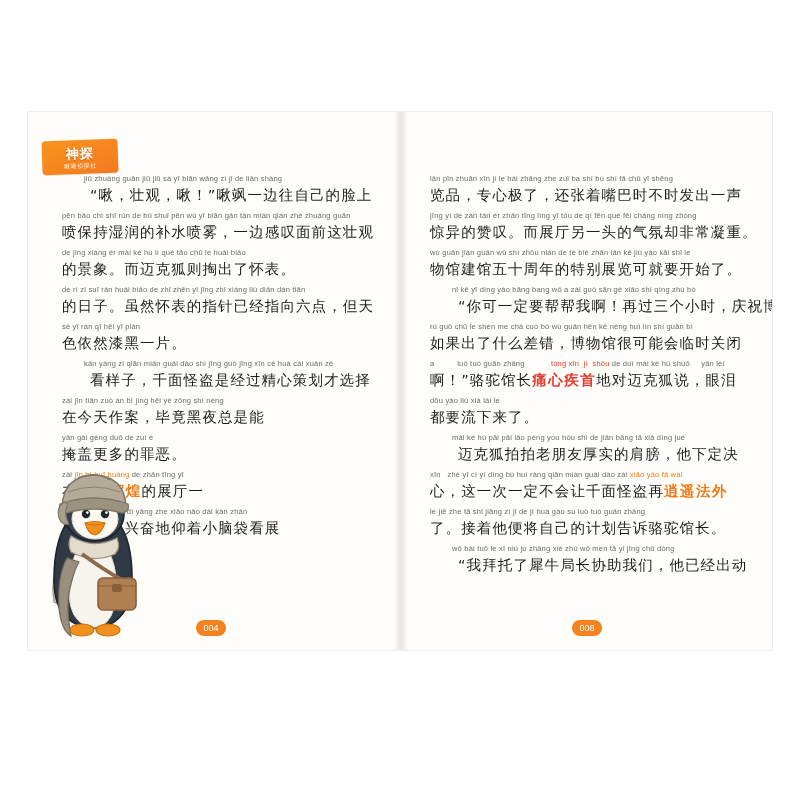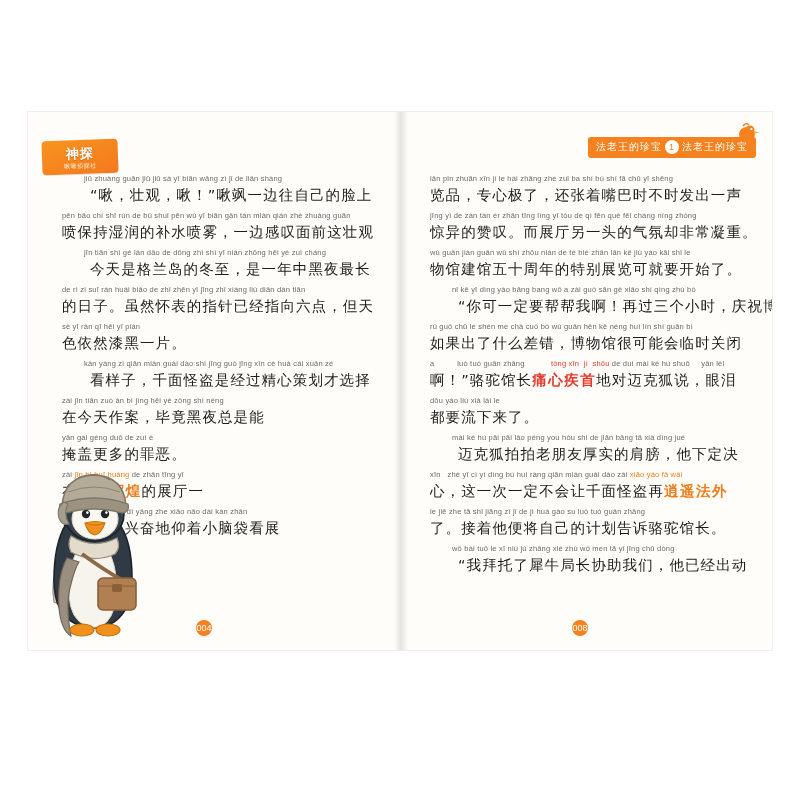--- a/index.html
+++ b/index.html
@@ -154,21 +154,21 @@
     font-weight: bold;
     letter-spacing: 1.5px;
   }
   .ruby-orange { color: #f07c1b; }
   .ruby-red { color: #e53b2e; margin-left: 24px; }
 
   
   .folio {
     position: absolute;
     bottom: 14px;
-    width: 16px; height: 16px;
+    width: 30px; height: 16px;
     border-radius: 8px;
     background: #f5821f;
     color: #ffffff;
     font-size: 9px;
     line-height: 16px;
     text-align: center;
     font-family: "Liberation Sans", sans-serif;
   }
   .page.left .folio { left: 168px; }
   .page.right .folio { left: 172px; }
@@ -210,25 +210,25 @@
         <div class="line">
           <div class="ruby-row indent">jiū    zhuàng guān   jiū        jiū sà yī biān wǎng zì jǐ de liǎn shàng</div>
           <div class="hanzi-row indent">“啾，壮观，啾！”啾飒一边往自己的脸上</div>
         </div>
 
         <div class="line">
           <div class="ruby-row">pēn bǎo chí shī rùn de bǔ shuǐ pēn wù      yī biān gǎn tàn miàn qián zhè zhuàng guān</div>
           <div class="hanzi-row">喷保持湿润的补水喷雾，一边感叹面前这壮观</div>
         </div>
 
-
-        <div class="line">
-          <div class="ruby-row indent">jīn tiān shì gé lán dǎo de dōng zhì    shì yī nián zhōng hēi yè zuì cháng</div>
-          <div class="hanzi-row indent">今天是格兰岛的冬至，是一年中黑夜最长</div>
-        </div>
+        <div class="line">
+          <div class="ruby-row">de jǐng xiàng      ér mài kè hú lí què tāo chū le huái biǎo</div>
+          <div class="hanzi-row">的景象。而迈克狐则掏出了怀表。</div>
+        </div>
+
 
         <div class="line">
           <div class="ruby-row">de rì zi     suī rán huái biǎo de zhǐ zhēn yǐ jīng zhǐ xiàng liù diǎn    dàn tiān</div>
           <div class="hanzi-row">的日子。虽然怀表的指针已经指向六点，但天</div>
         </div>
 
         <div class="line">
           <div class="ruby-row">sè yī rán qī hēi yī piàn</div>
           <div class="hanzi-row">色依然漆黑一片。</div>
         </div>
@@ -305,34 +305,20 @@
           <ellipse cx="44" cy="168" rx="12" ry="6" fill="#f0911f" stroke="#c9740f" stroke-width="1.2"></ellipse>
           <ellipse cx="70" cy="168" rx="12" ry="6" fill="#f0911f" stroke="#c9740f" stroke-width="1.2"></ellipse>
         </svg>
       </div>
 
       <div class="folio">004</div>
     </div>
 
     <div class="page right">
 
-      <div class="running-head">
-        <span class="rh-tab">
-          <span>法老王的珍宝</span><span class="rh-num">1</span><span>法老王的珍宝</span>
-        </span>
-        <span class="rh-bird">
-          <svg viewBox="0 0 26 20" width="26" height="20" xmlns="http://www.w3.org/2000/svg">
-            <ellipse cx="13" cy="12" rx="8" ry="7" fill="#f5821f"></ellipse>
-            <circle cx="16" cy="8" r="4.5" fill="#f5821f"></circle>
-            <circle cx="17.4" cy="7" r="1.1" fill="#ffffff"></circle>
-            <path d="M20 9 l5 1.5 l-5 1.6 z" fill="#f9b233"></path>
-            <path d="M9 4 q3 -4 6 -1" fill="none" stroke="#f5821f" stroke-width="1.4"></path>
-          </svg>
-        </span>
-      </div>
 
       <div class="col">
 
         <div class="line">
           <div class="ruby-row">lǎn pǐn    zhuān xīn jí le     hái zhāng zhe zuǐ ba shí bù shí fā chū yī shēng</div>
           <div class="hanzi-row">览品，专心极了，还张着嘴巴时不时发出一声</div>
         </div>
 
         <div class="line">
           <div class="ruby-row">jīng yì de zàn tàn        ér zhǎn tīng lìng yī tóu de qì fēn què fēi cháng níng zhòng</div>

